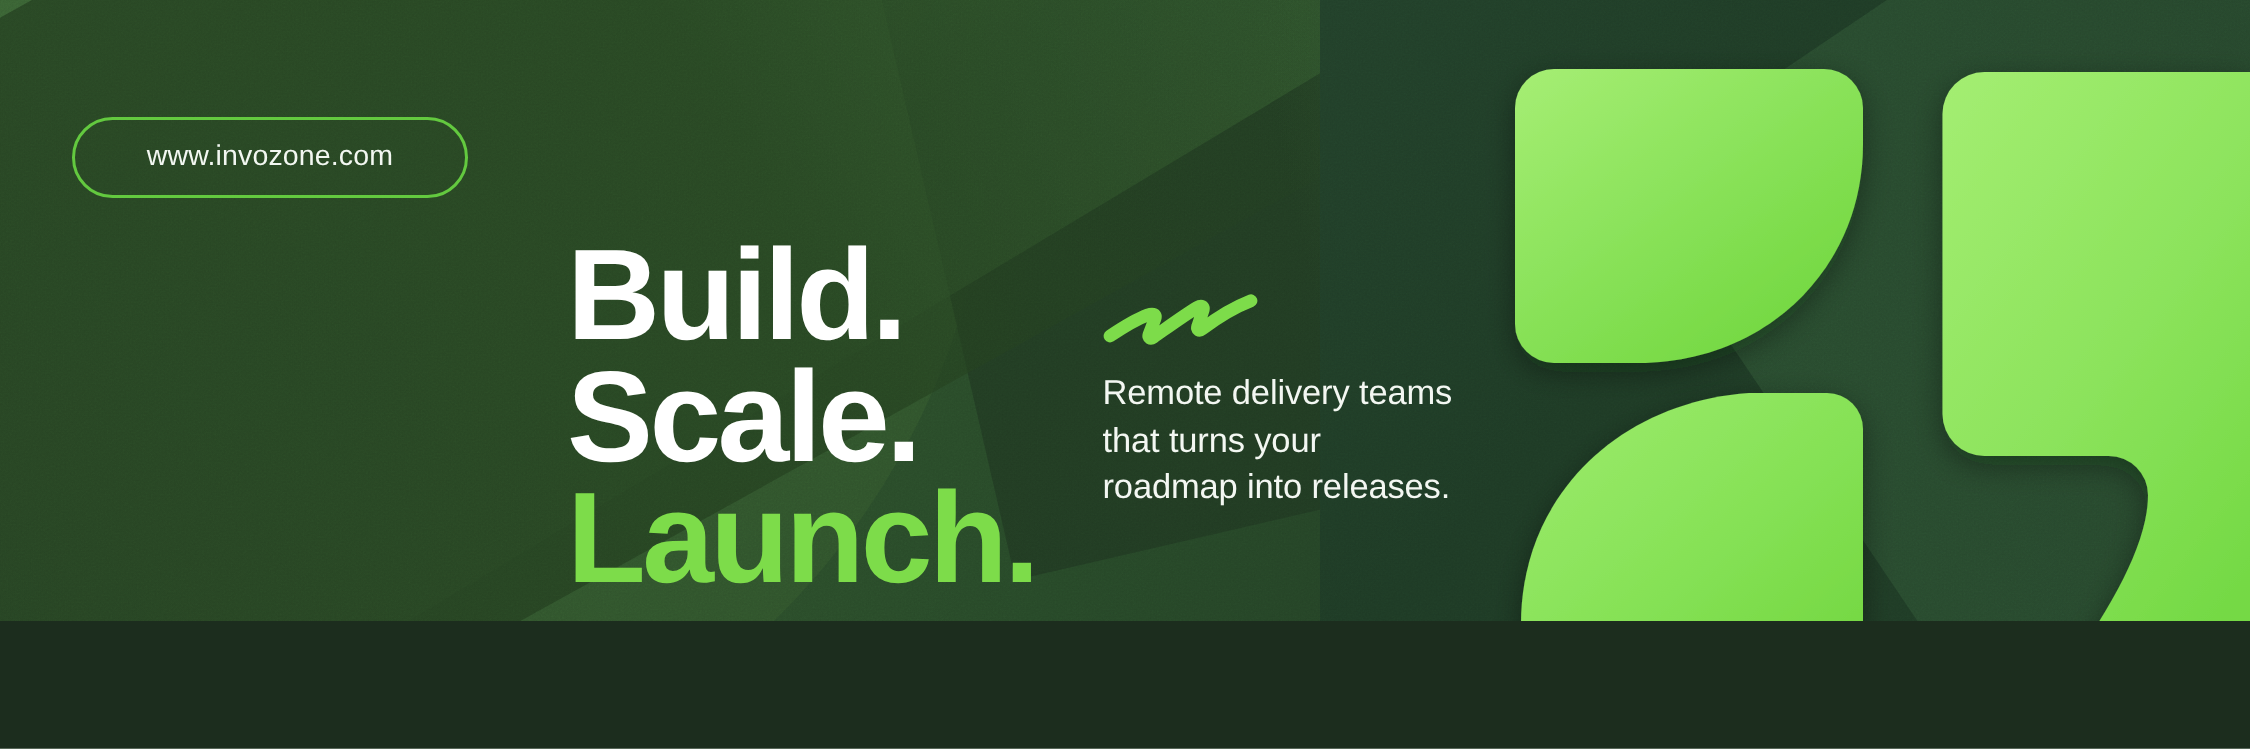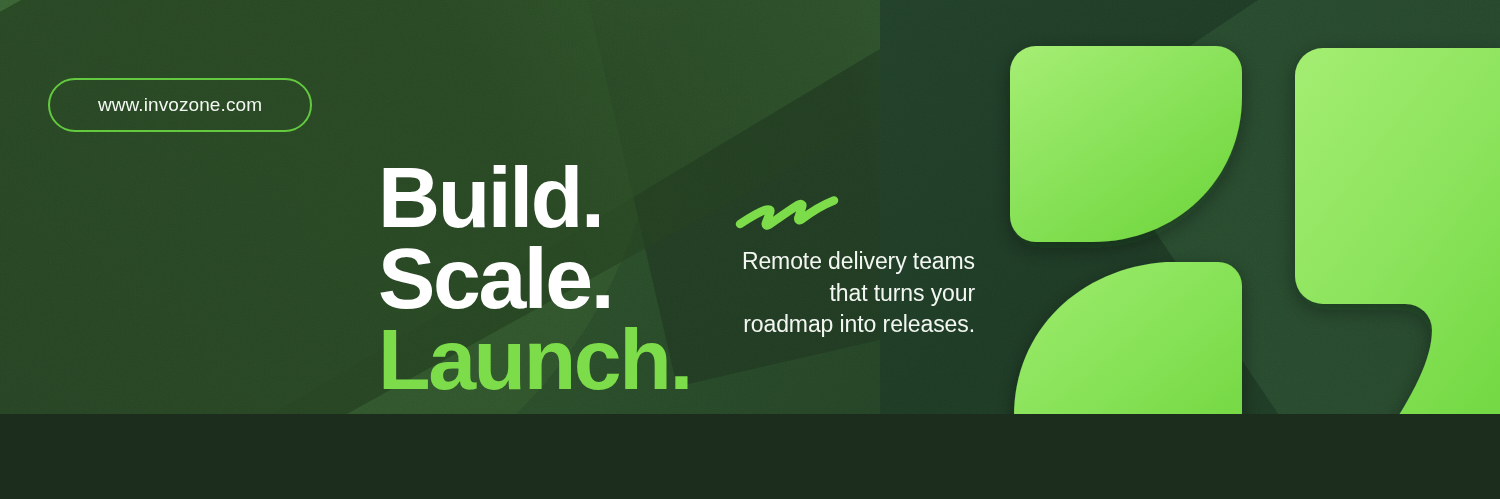--- a/index.html
+++ b/index.html
@@ -156,21 +156,20 @@
   .line-build  { color: #ffffff; }
   .line-launch { color: #7ddc4a; }
   .line-scale  { color: #ffffff; }
 
   
   .copy-block {
     position: absolute;
     left: 735px;
     top: 196px;
     width: 240px;
-    text-align: right;
   }
   .squiggle { display: block; margin-bottom: 14px; }
   .body-copy {
     color: #f3f7f2;
     font-size: 23px;
     line-height: 1.38;
     letter-spacing: -.1px;
   }
 
   

